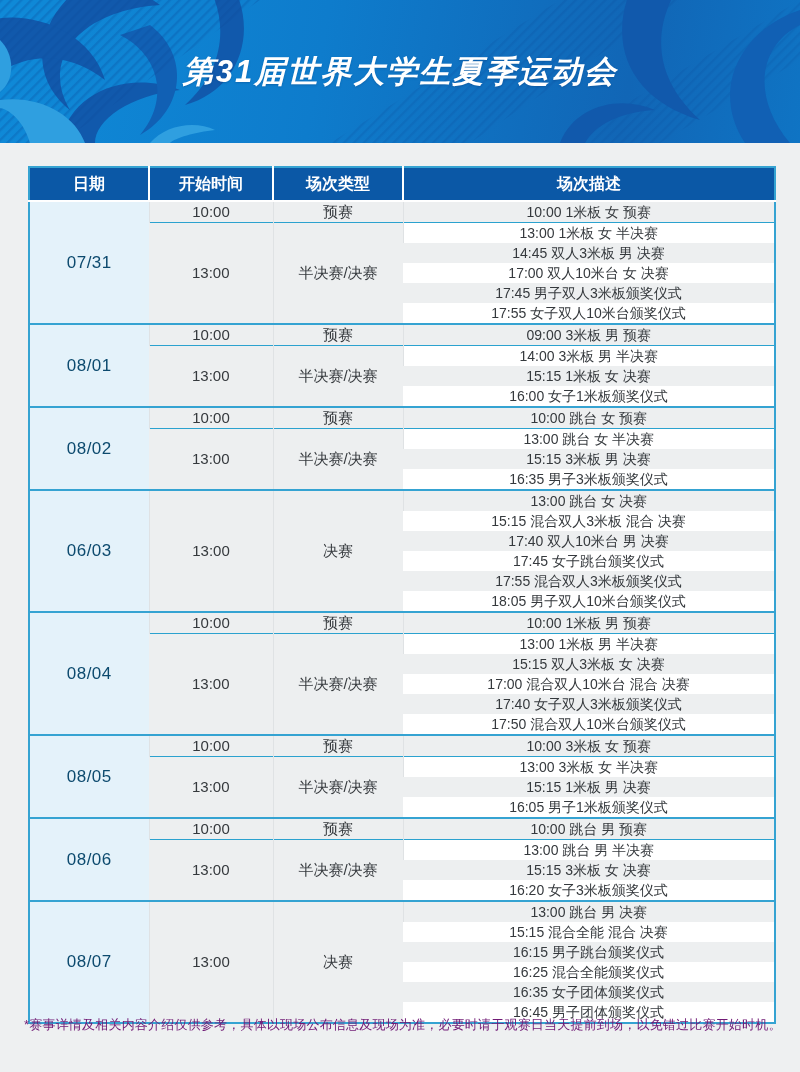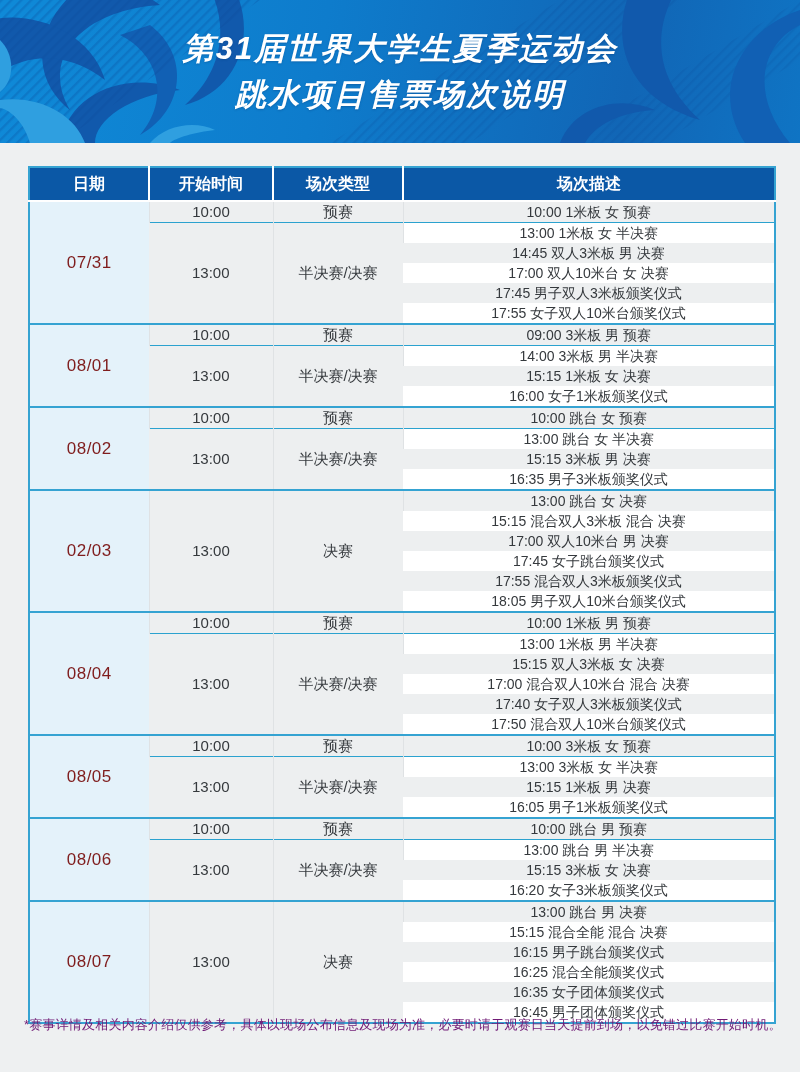--- a/index.html
+++ b/index.html
@@ -54,21 +54,21 @@
   td{
     height:20px;line-height:20px;
     text-align:center;vertical-align:middle;
     font-size:14px;color:#35393d;
     border-left:1px solid #dfe2e4;
     white-space:nowrap;overflow:hidden;
     padding:0 2px;
   }
   td:first-child{border-left:none;}
   td.date-cell{
-    background:#e4f2fa;color:#7f1d1d;
+    background:#e4f2fa;color:#0c4a6e;
     font-size:17px;letter-spacing:.5px;
   }
   td.time-cell,td.type-cell{background:#edeff0;font-size:15px;}
   td.event-cell.stripe-gray{background:#edeff0;}
   td.event-cell.stripe-white{background:#ffffff;border-radius:8px;}
   tr.group-start td{border-top:2px solid #35a3d2;}
   tr.session-start td{border-top:1px solid #2ba2cf;}
   
   .footnote{
     position:absolute;left:24px;top:1016px;width:760px;
@@ -105,21 +105,20 @@
     <path d="M640,-30 C600,40 630,100 700,120 C650,75 650,20 690,-30 Z" fill="#1159ac"></path>
     <path d="M800,10 C740,30 710,90 745,143 L790,143 C750,95 760,45 800,25 Z" fill="#1160b4"></path>
     <path d="M560,143 C575,105 620,95 655,110 C620,112 595,125 585,143 Z" fill="#1159ac"></path>
 
     <path d="M0,100 C40,95 75,115 85,143 L30,143 C25,125 12,110 0,108 Z" fill="#2f9fe0"></path>
     <path d="M150,143 C165,125 195,120 215,130 C195,132 175,138 170,143 Z" fill="#2f9fe0"></path>
     <path d="M0,40 C15,55 15,80 0,92 Z" fill="#2f9fe0"></path>
   </svg>
   <div class="banner-titles">
     <div class="banner-title">第31届世界大学生夏季运动会</div>
-    <div class="banner-title">跳水项目售票场次说明</div>
   </div>
 </div>
 
 <div class="table-wrap">
   <table class="sched">
     <colgroup>
       <col class="c-date">
         <col class="c-time">
         <col class="c-type">
         <col class="c-desc">
@@ -184,30 +183,30 @@
           <td class="type-cell" rowspan="3">半决赛/决赛</td>
           <td class="event-cell stripe-white">13:00 跳台 女 半决赛</td>
         </tr>
         <tr>
           <td class="event-cell stripe-gray">15:15 3米板 男 决赛</td>
         </tr>
         <tr>
           <td class="event-cell stripe-white">16:35 男子3米板颁奖仪式</td>
         </tr>
         <tr class="group-start">
-          <td class="date-cell" rowspan="6">02/03</td>
+          <td class="date-cell" rowspan="6">06/03</td>
           <td class="time-cell" rowspan="6">13:00</td>
           <td class="type-cell" rowspan="6">决赛</td>
           <td class="event-cell stripe-gray">13:00 跳台 女 决赛</td>
         </tr>
         <tr>
           <td class="event-cell stripe-white">15:15 混合双人3米板 混合 决赛</td>
         </tr>
         <tr>
-          <td class="event-cell stripe-gray">17:00 双人10米台 男 决赛</td>
+          <td class="event-cell stripe-gray">17:40 双人10米台 男 决赛</td>
         </tr>
         <tr>
           <td class="event-cell stripe-white">17:45 女子跳台颁奖仪式</td>
         </tr>
         <tr>
           <td class="event-cell stripe-gray">17:55 混合双人3米板颁奖仪式</td>
         </tr>
         <tr>
           <td class="event-cell stripe-white">18:05 男子双人10米台颁奖仪式</td>
         </tr>

